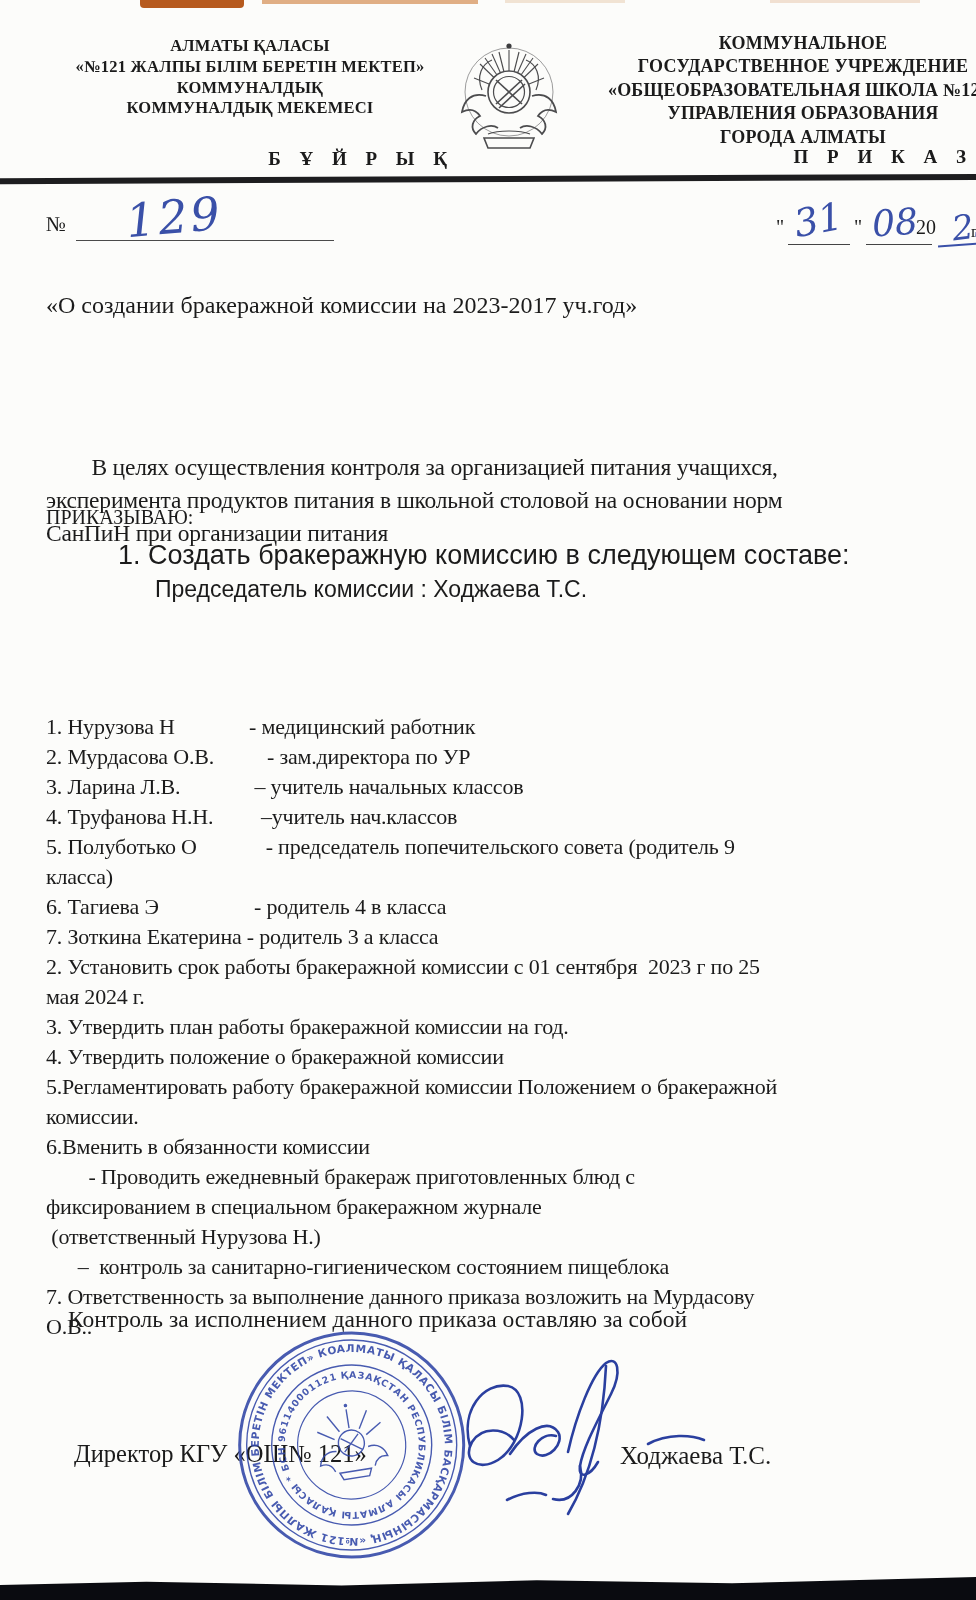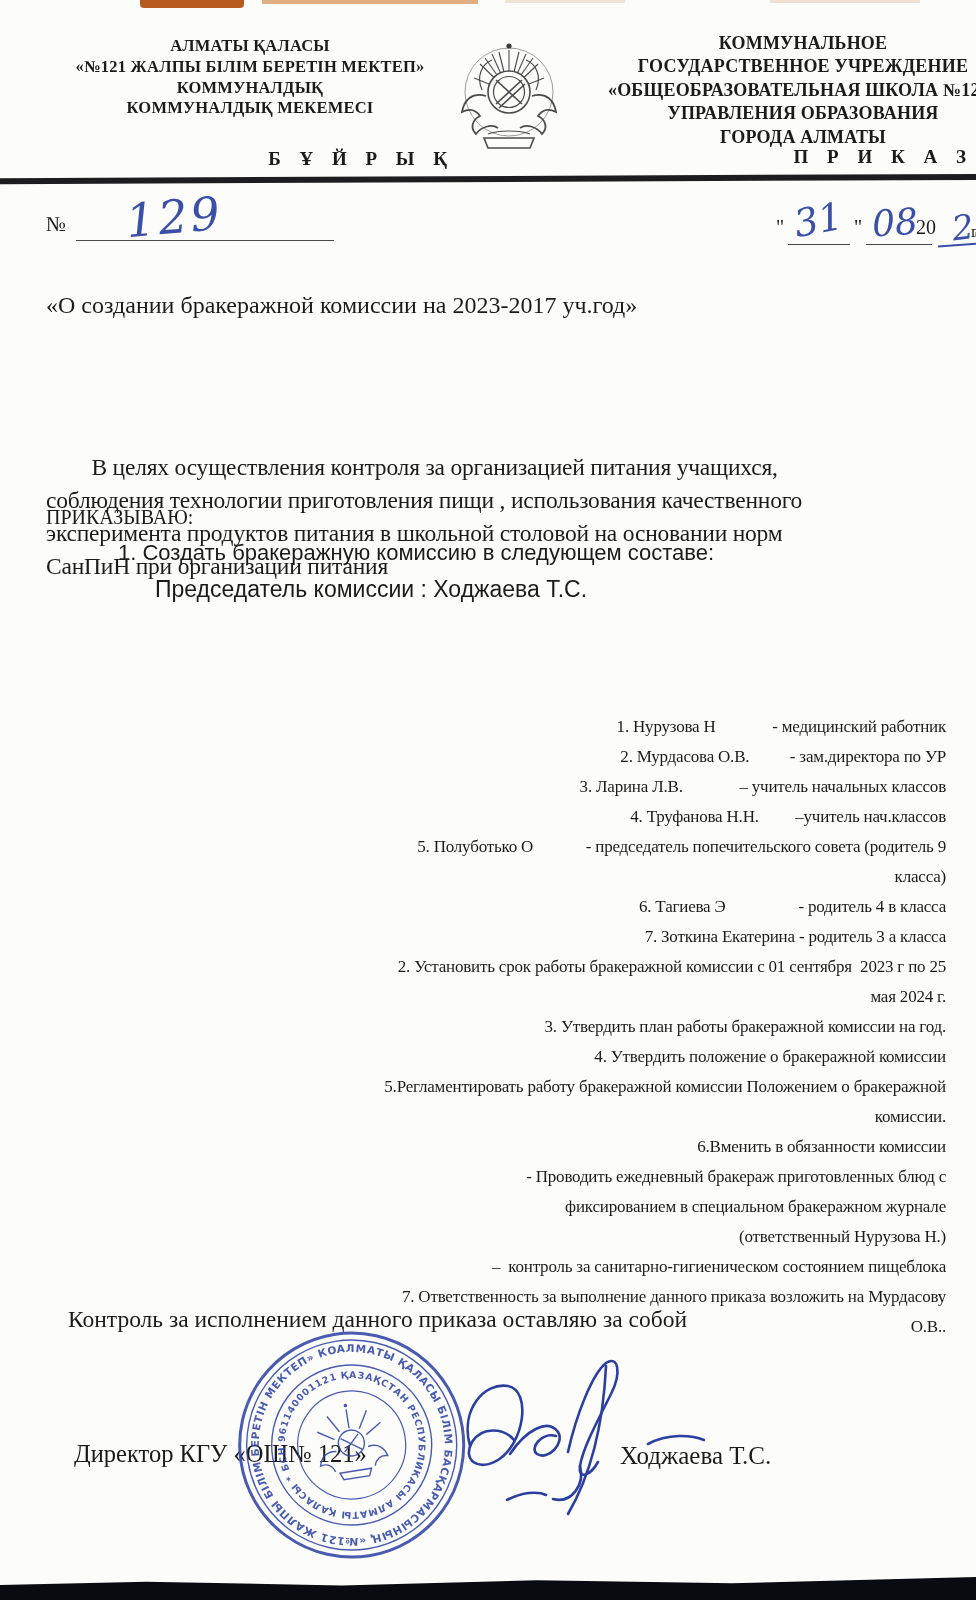--- a/index.html
+++ b/index.html
@@ -31,24 +31,24 @@
   .year-printed{position:absolute;left:916px;top:216px;font-size:20px;font-weight:normal;}
   .hw-year{left:952px;top:206px;font-size:34px;transform:rotate(-7deg);}
   .year-suffix{position:absolute;left:971px;top:222px;font-size:17px;}
   .hw-year-ul{position:absolute;left:938px;top:244px;width:40px;border-bottom:2px solid #3a50a8;transform:rotate(-4deg);}
   
   .subject{position:absolute;left:46px;top:292px;font-size:24px;}
   .preamble{position:absolute;left:46px;top:352px;width:872px;font-size:23.5px;line-height:33px;
             white-space:pre-wrap;letter-spacing:-.2px;}
   .decree-label{position:absolute;left:46px;top:506px;font-size:20px;}
   .sans{font-family:"Liberation Sans",sans-serif;}
-  .decree-item1{position:absolute;left:118px;top:540px;font-size:22px;}
+  .decree-item1{position:absolute;left:118px;top:540px;font-size:27px;}
   .decree-chair{position:absolute;left:155px;top:576px;font-size:23px;}
-  .body-lines{position:absolute;left:46px;top:622px;width:900px;font-size:17px;line-height:30px;
-              white-space:pre-wrap;letter-spacing:-.2px;text-align:right;}
+  .body-lines{position:absolute;left:46px;top:622px;width:900px;font-size:22px;line-height:30px;
+              white-space:pre-wrap;letter-spacing:-.2px;}
   .control-line{position:absolute;left:68px;top:1306px;font-size:23.5px;}
   
   .director-label{position:absolute;left:74px;top:1440px;font-size:24.5px;}
   .signer-name{position:absolute;left:620px;top:1442px;font-size:25px;}
   .stamp{position:absolute;left:232px;top:1325px;opacity:.87;transform:rotate(-9deg);}
   .signature{position:absolute;left:452px;top:1348px;}
   
   .bottom-bar{position:absolute;left:0;bottom:0;width:976px;height:26px;background:#0a0b10;
               clip-path:polygon(0 42%,15% 30%,35% 44%,55% 24%,75% 36%,100% 12%,100% 100%,0 100%);}
 </style>
@@ -131,21 +131,21 @@
   <span class="hand hw-month">08</span>
   <span class="year-printed">20</span>
   <span class="hand hw-year">23</span>
   <span class="year-suffix">г</span>
   <span class="hw-year-ul"></span>
 
   <div class="subject">«О создании бракеражной комиссии на 2023-2017 уч.год»</div>
 
   <div class="preamble">
     
-  <div>        В целях осуществления контроля за организацией питания учащихся,</div><div>соблюдения технологии приготовления пищи , использования качественного</div><div>эксперимента продуктов питания в школьной столовой на основании норм</div><div>СанПиН при организации питания</div></div>
+  <div>        В целях осуществления контроля за организацией питания учащихся,</div><div>эксперимента продуктов питания в школьной столовой на основании норм</div><div>СанПиН при организации питания</div></div>
 
   <div class="decree-label">ПРИКАЗЫВАЮ:</div>
   <div class="decree-item1 sans">1.  Создать бракеражную комиссию в следующем составе:</div>
   <div class="decree-chair sans">Председатель комиссии : Ходжаева Т.С.</div>
 
   <div class="body-lines">
     
   <div>1. Нурузова Н              - медицинский работник</div><div>2. Мурдасова О.В.          - зам.директора по УР</div><div>3. Ларина Л.В.              – учитель начальных классов</div><div>4. Труфанова Н.Н.         –учитель нач.классов</div><div>5. Полуботько О             - председатель попечительского совета (родитель 9</div><div>класса)</div><div>6. Тагиева Э                  - родитель 4 в класса</div><div>7. Зоткина Екатерина - родитель 3 а класса</div><div>2. Установить срок работы бракеражной комиссии с 01 сентября  2023 г по 25</div><div>мая 2024 г.</div><div>3. Утвердить план работы бракеражной комиссии на год.</div><div>4. Утвердить положение о бракеражной комиссии</div><div>5.Регламентировать работу бракеражной комиссии Положением о бракеражной</div><div>комиссии.</div><div>6.Вменить в обязанности комиссии</div><div>        - Проводить ежедневный бракераж приготовленных блюд с</div><div>фиксированием в специальном бракеражном журнале</div><div> (ответственный Нурузова Н.)</div><div>      –  контроль за санитарно-гигиеническом состоянием пищеблока</div><div>7. Ответственность за выполнение данного приказа возложить на Мурдасову</div><div>О.В..</div></div>
 
   <div class="control-line">Контроль  за исполнением данного приказа оставляю за собой</div>

